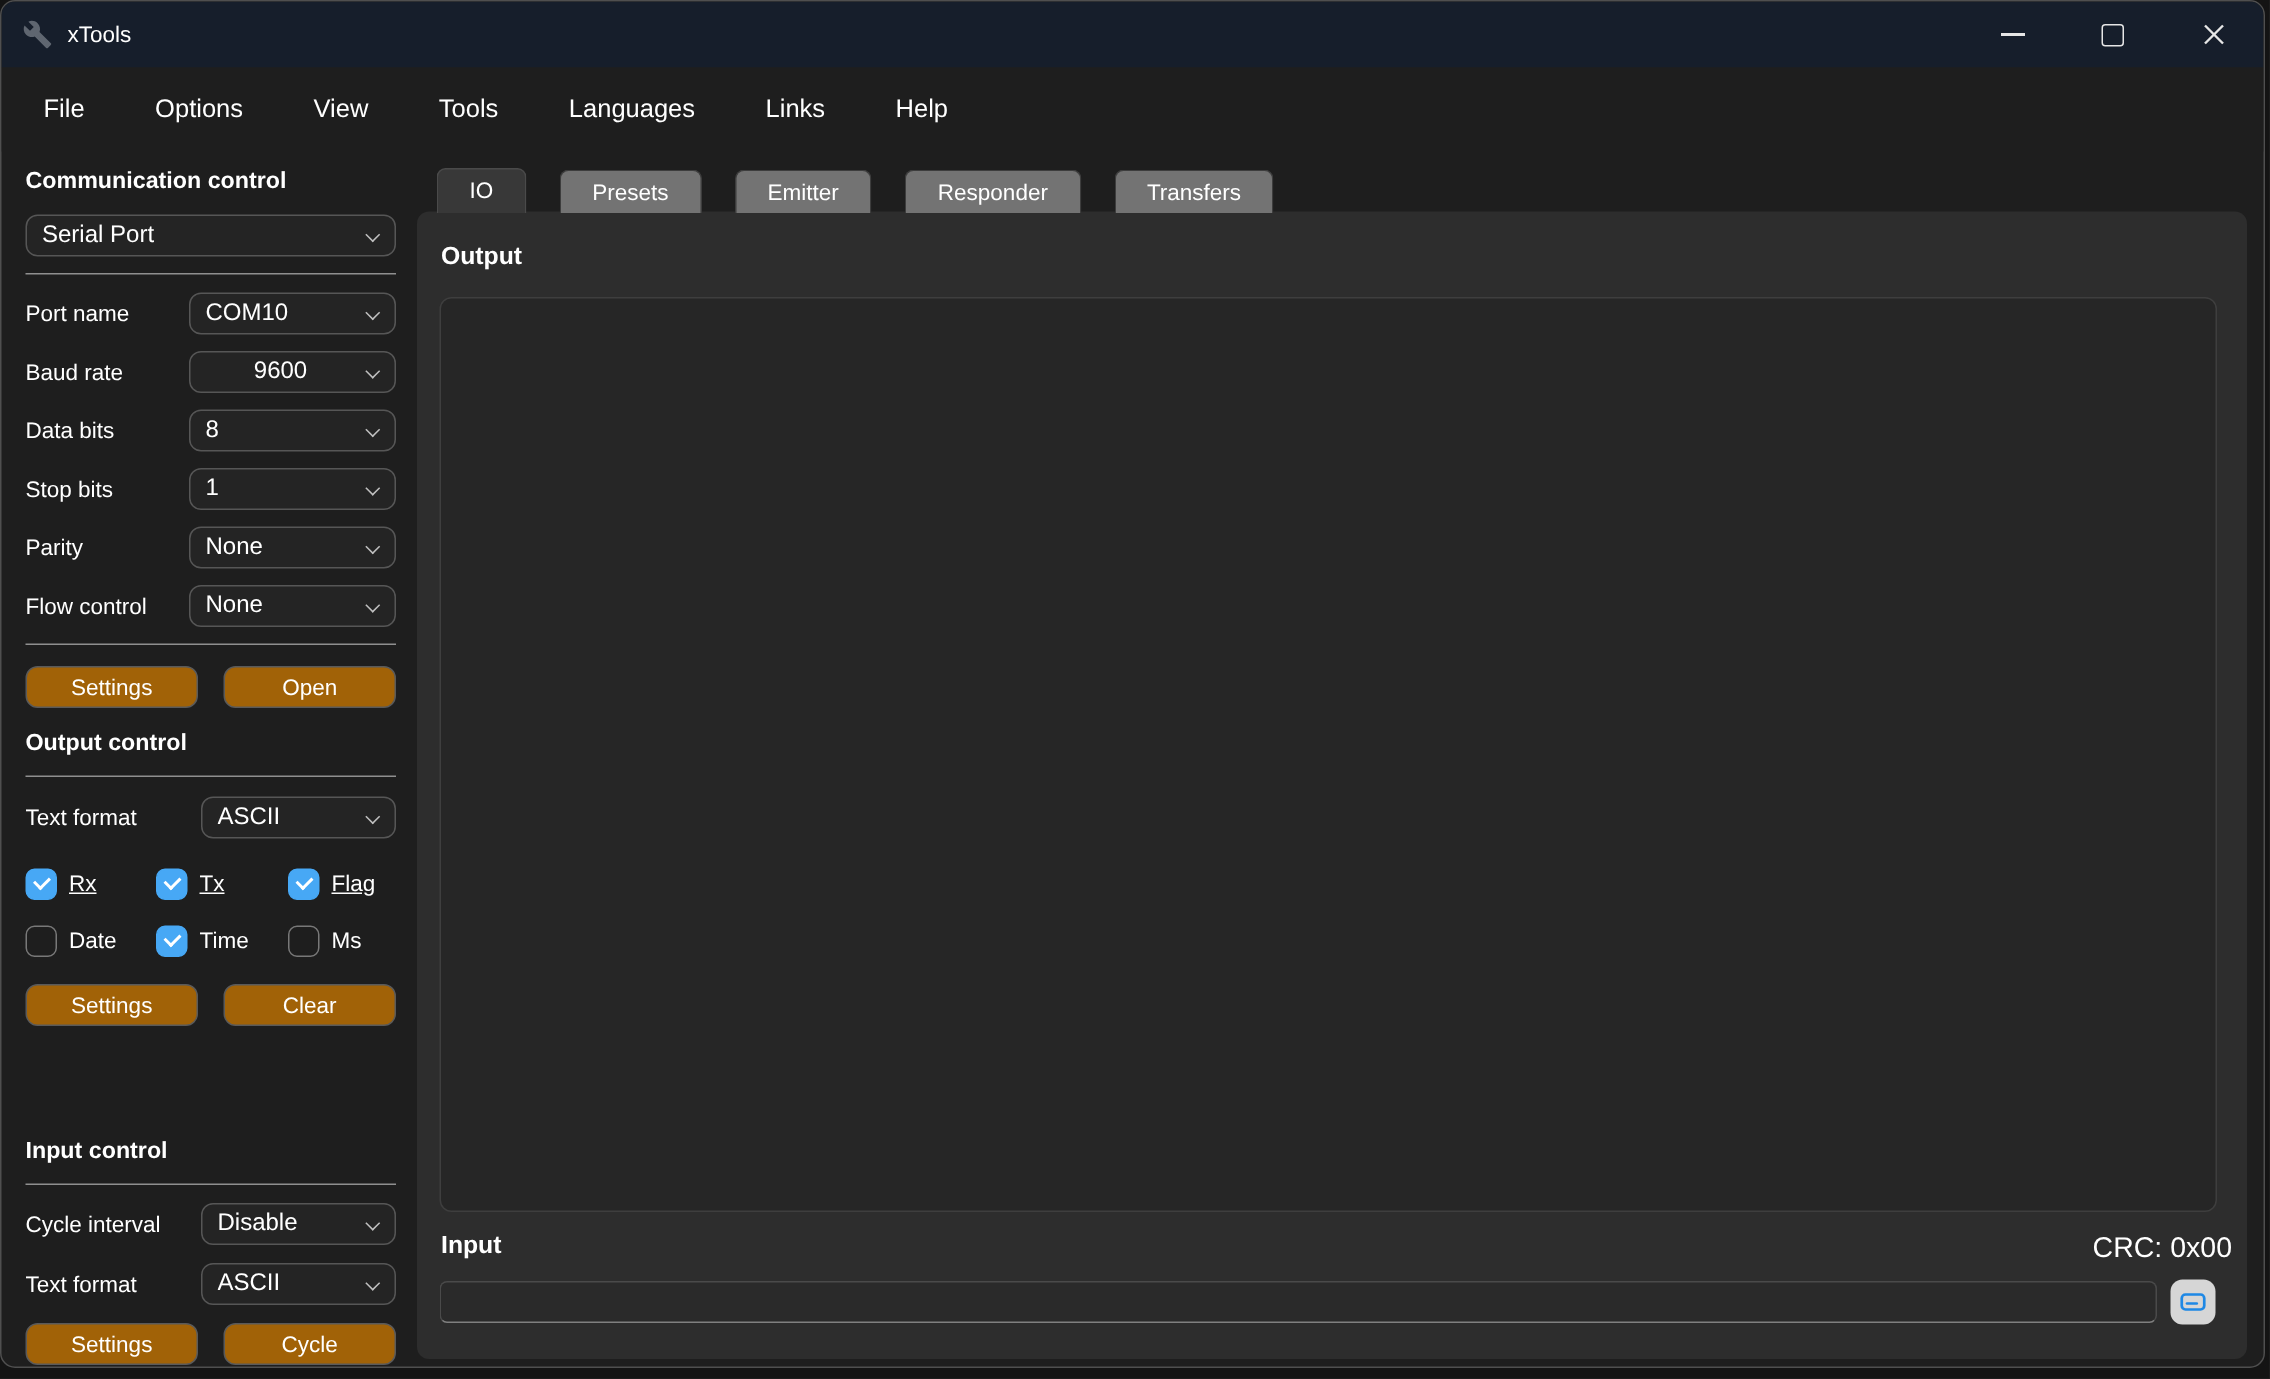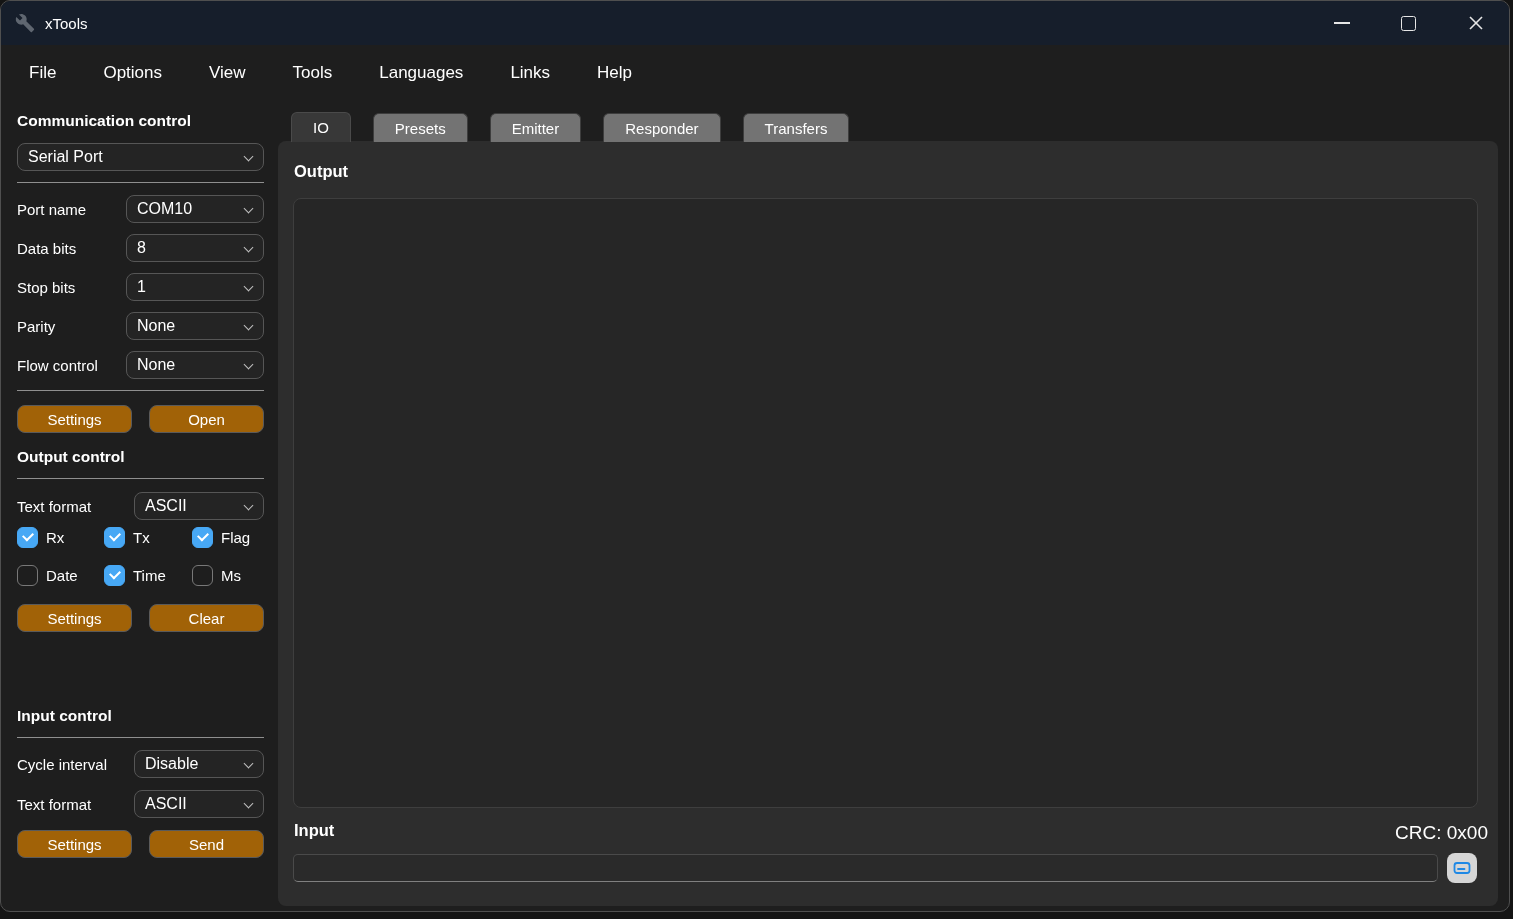--- a/index.html
+++ b/index.html
@@ -134,20 +134,27 @@
     <hr class="sep" style="margin-top:11px;">
 
     <div class="srow" style="margin-top:12px;">
       <span class="rlabel">Port name</span>
       <div class="combo">
         <span class="val">COM10</span>
         <span class="chev"></span>
       </div>
     </div>
 
+    <div class="srow" style="margin-top:11px;">
+      <span class="rlabel">Baud rate</span>
+      <div class="combo center">
+        <span class="val">9600</span>
+        <span class="chev"></span>
+      </div>
+    </div>
 
     <div class="srow" style="margin-top:11px;gap:12px;">
       <span class="rlabel">Data bits</span>
       <div class="combo">
         <span class="val">8</span>
         <span class="chev"></span>
       </div>
     </div>
 
     <div class="srow" style="margin-top:11px;">
@@ -186,21 +193,21 @@
     <hr class="sep" style="margin-top:12px;">
 
     <div class="srow" style="margin-top:13px;">
       <span class="rlabel">Text format</span>
       <div class="combo narrow">
         <span class="val">ASCII</span>
         <span class="chev"></span>
       </div>
     </div>
 
-    <div class="cb-row" style="margin-top:6px;">
+    <div class="cb-row" style="margin-top:19px;text-decoration:underline;">
       <div class="cb-item c1">
         <span class="cb checked"></span>
         <span class="cb-label">Rx</span>
       </div>
       <div class="cb-item c2">
         <span class="cb checked"></span>
         <span class="cb-label">Tx</span>
       </div>
       <div class="cb-item">
         <span class="cb checked"></span>
@@ -243,21 +250,21 @@
     <div class="srow" style="margin-top:12px;">
       <span class="rlabel">Text format</span>
       <div class="combo narrow">
         <span class="val">ASCII</span>
         <span class="chev"></span>
       </div>
     </div>
 
     <div class="btn-row" style="margin-top:12px;">
       <div class="btn">Settings</div>
-      <div class="btn">Send</div>
+      <div class="btn">Cycle</div>
     </div>
 
   </div>
 
   <div class="tabs">
     <div class="tab active">IO</div>
     <div class="tab">Presets</div>
     <div class="tab">Emitter</div>
     <div class="tab">Responder</div>
     <div class="tab">Transfers</div>

